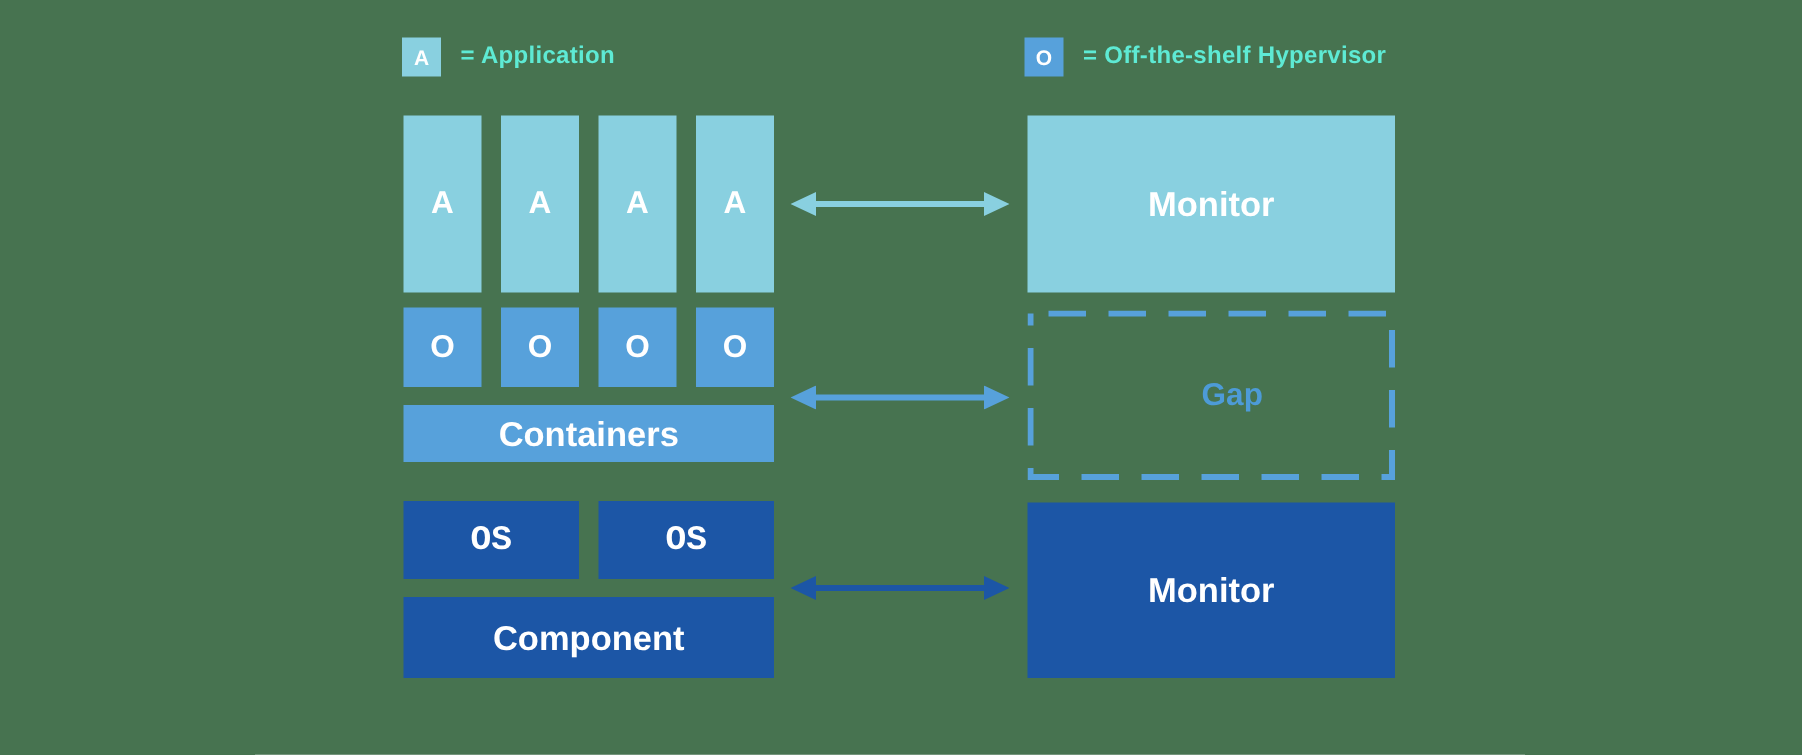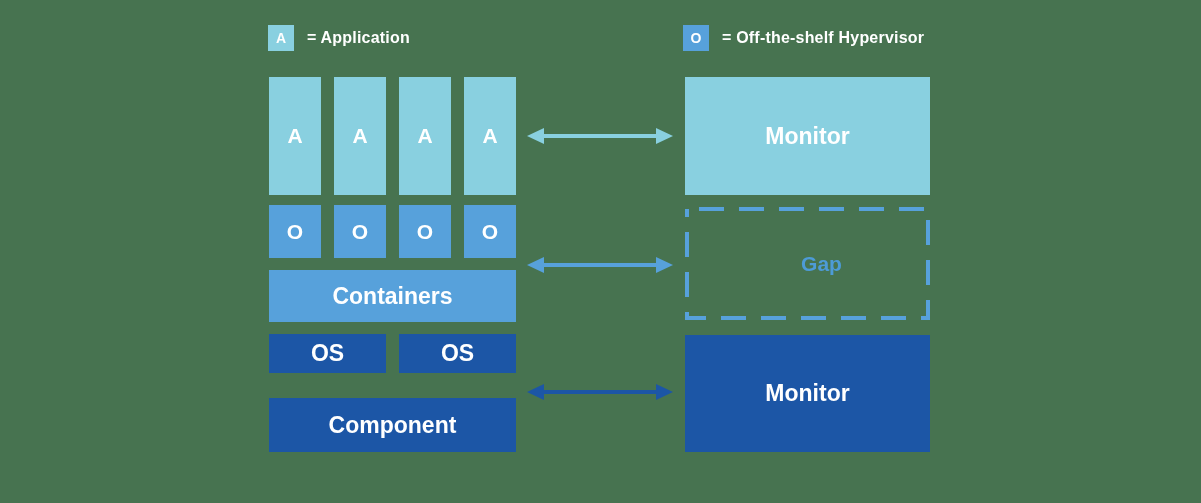--- a/index.html
+++ b/index.html
@@ -26,21 +26,21 @@
     display: flex;
     align-items: center;
     justify-content: center;
     color: #ffffff;
     font-weight: bold;
     font-size: 14px;
     flex: 0 0 auto;
   }
   .legend-label {
     margin-left: 13px;
-    color: #ffffff;
+    color: #5eead4;
     font-weight: bold;
     font-size: 16px;
     letter-spacing: 0.2px;
     white-space: nowrap;
   }
   #legend-app { left: 268px; top: 25px; }
   #legend-ots { left: 683px; top: 25px; }
   .swatch-light  { background: #89D0E0; }
   .swatch-medium { background: #57A1DB; }
 
@@ -65,23 +65,23 @@
   #a-box-2 { left: 399px; }
   #a-box-3 { left: 464px; }
 
   
   .o-box { top: 205px; width: 52px; height: 53px; font-size: 21px; }
   #o-box-0 { left: 269px; }
   #o-box-1 { left: 334px; }
   #o-box-2 { left: 399px; }
   #o-box-3 { left: 464px; }
 
-  #containers-bar { left: 269px; top: 270px; width: 247px; height: 52px; font-size: 23px; }
+  #containers-bar { left: 269px; top: 270px; width: 247px; height: 38px; font-size: 23px; }
 
-  .os-box { top: 334px; width: 117px; height: 39px; font-size: 23px; }
+  .os-box { top: 334px; width: 117px; height: 52px; font-size: 23px; font-family: Liberation Mono, monospace; }
   #os-box-0 { left: 269px; }
   #os-box-1 { left: 399px; }
 
   #hypervisor-bar { left: 269px; top: 398px; width: 247px; height: 54px; font-size: 23px; }
 
   
   #monitor-top    { left: 685px; top: 77px;  width: 245px; height: 118px; font-size: 23px; }
   #gap-box        { left: 685px; top: 207px; width: 245px; height: 113px; color: #4D9BD7; font-size: 21px; background: transparent; }
   #monitor-bottom { left: 685px; top: 335px; width: 245px; height: 117px; font-size: 23px; }
 

